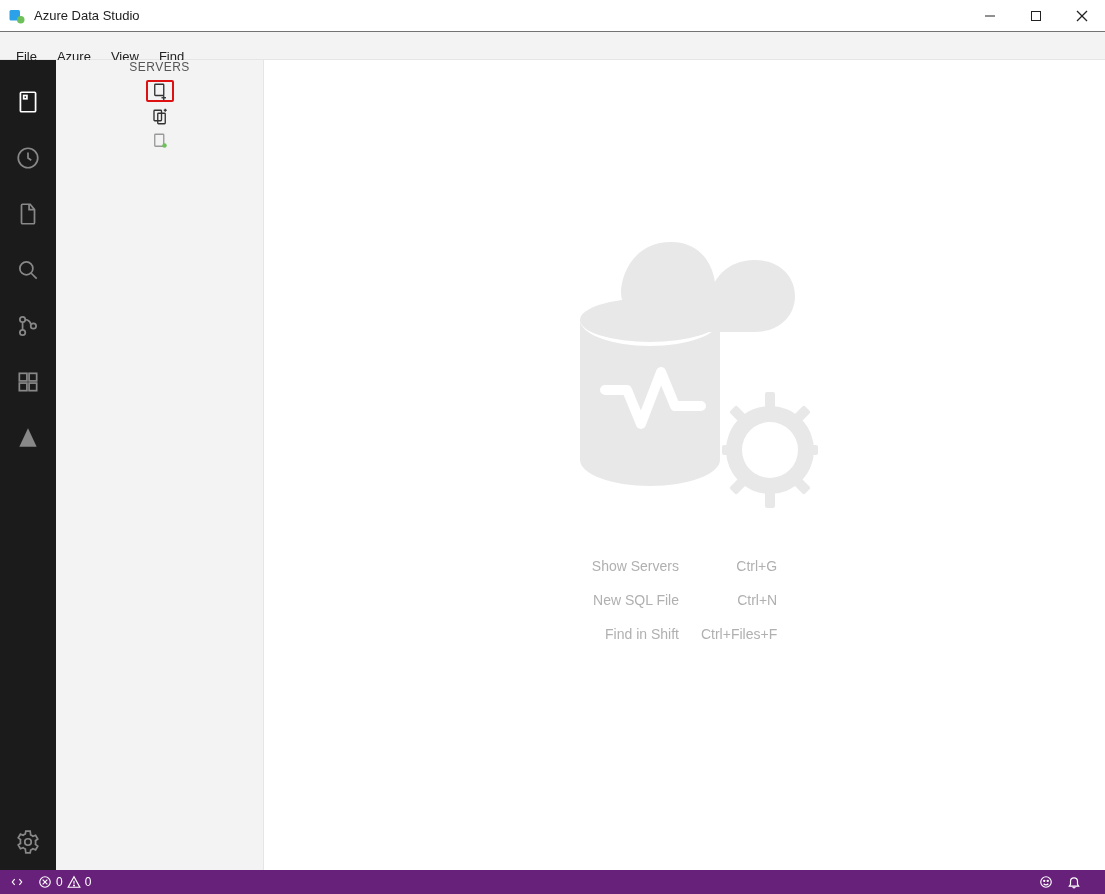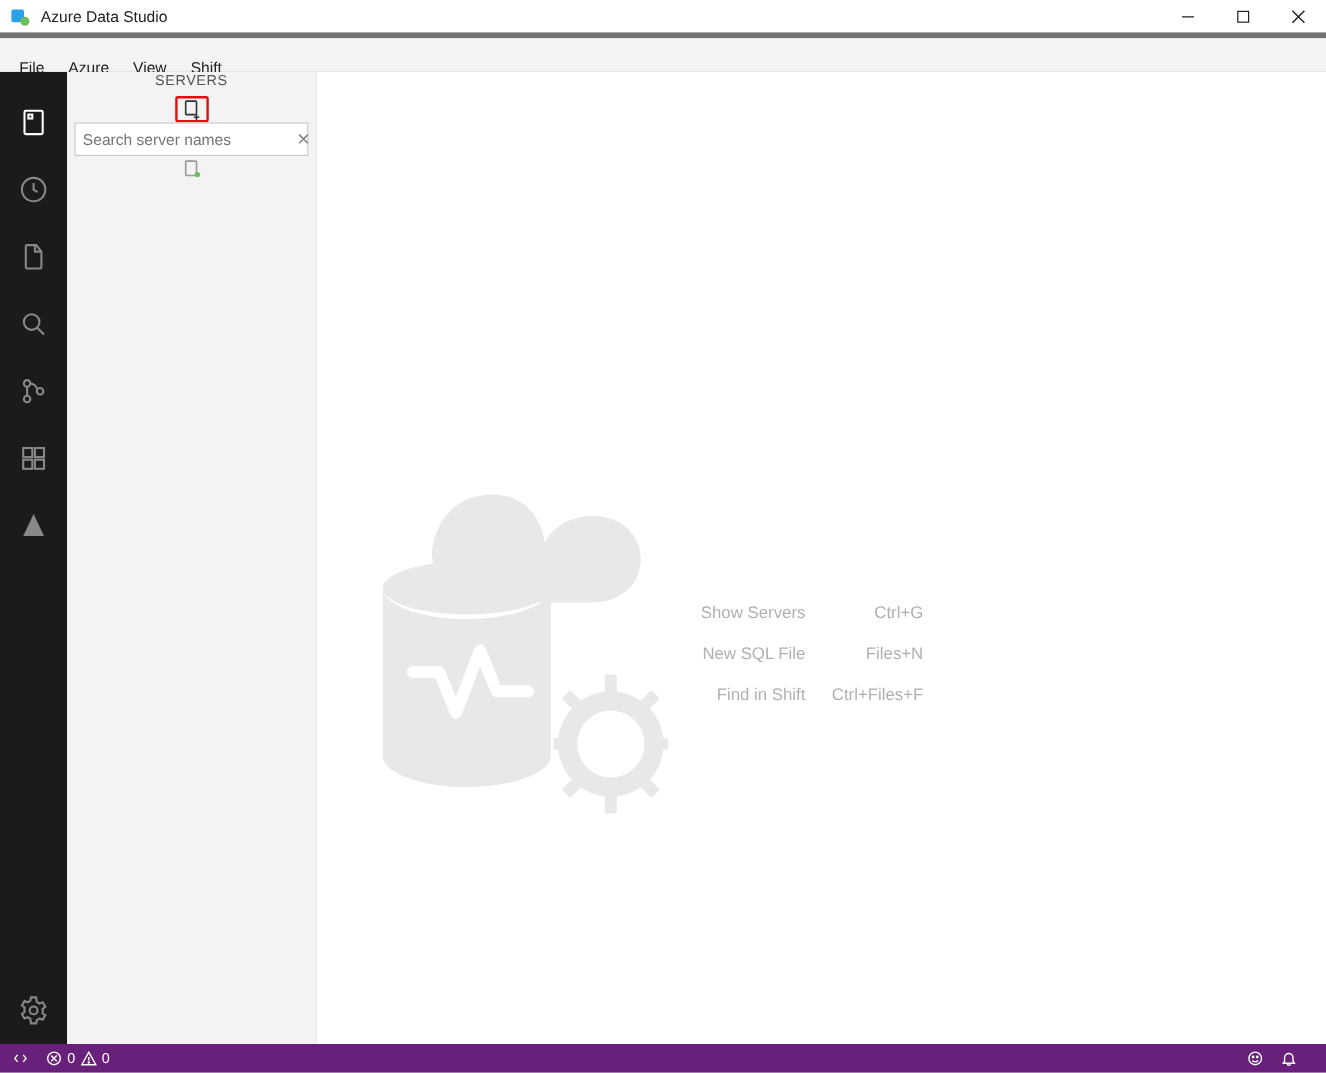--- a/index.html
+++ b/index.html
@@ -13,21 +13,21 @@
     display: flex;
     flex-direction: column;
   }
   
   .titlebar {
     height: 32px;
     background: #fff;
     display: flex;
     align-items: center;
     padding-left: 8px;
-    border-bottom: 5px solid #737373;
+    border-bottom: 1px solid #737373;
   }
   .titlebar .app-icon { width:18px; height:18px; margin-right:8px; }
   .titlebar .title { flex:0 0 auto; color:#222; font-size:13px; }
   .titlebar .spacer { flex:1; }
   .titlebar .winbtn {
     width:46px; height:32px; display:flex; align-items:center; justify-content:center;
     color:#222;
   }
   
   .menubar {
@@ -119,21 +119,21 @@
     align-items:center;
     justify-content:center;
     font-size:13px;
     border:none;
   }
   
   .editor {
     flex:1;
     background:#fff;
     display:flex;
-    flex-direction:row;
+    flex-direction:column;
     align-items:center;
     justify-content:flex-start;
     padding-top:130px;
     color:#bcbcbc;
   }
   .editor .watermark { width:320px; height:340px; opacity:0.85; }
   .editor .shortcuts {
     margin-top:28px;
     display:grid;
     grid-template-columns: auto auto;
@@ -185,21 +185,21 @@
         <line x1="1" y1="1" x2="11" y2="11" stroke="#222" stroke-width="1.2"></line>
         <line x1="11" y1="1" x2="1" y2="11" stroke="#222" stroke-width="1.2"></line>
       </svg>
   </div>
 </div>
 
 <div class="menubar">
   <div class="menuitem">File</div>
   <div class="menuitem">Azure</div>
   <div class="menuitem">View</div>
-  <div class="menuitem">Shift</div>
+  <div class="menuitem">Find</div>
 </div>
 
 <div class="main">
 
   <div class="activitybar">
     <div class="ab-item active" title="Servers">
       <svg viewBox="0 0 24 24" fill="none" stroke="currentColor" stroke-width="1.6">
           <rect x="5" y="3" width="14" height="18" rx="1"></rect>
           <rect x="8" y="6" width="3" height="3"></rect>
         </svg>
@@ -270,24 +270,20 @@
             <line x1="17" y1="3" x2="21" y2="3"></line>
             <line x1="19" y1="1" x2="19" y2="5"></line>
           </svg>
       </span>
       <span class="ticon" style="color:#999">
         <svg width="18" height="18" viewBox="0 0 24 24" fill="none" stroke="currentColor" stroke-width="1.8">
             <rect x="5" y="3" width="12" height="16" rx="1"></rect>
             <circle cx="18" cy="18" r="3" fill="#6ec05b" stroke="none"></circle>
           </svg>
       </span>
-    </div>
-    <div class="searchbox">
-      <input type="text" placeholder="Search server names" style="">
-      <span class="clear">✕</span>
     </div>
   </div>
 
   <div class="editor">
     <svg class="watermark" viewBox="0 0 320 340">
       <g fill="#e4e4e4">
         <path d="M230 70c-30 0-40 22-40 22s-4-40-44-40c-38 0-50 34-50 50s14 40 50 40h84c24 0 40-16 40-36s-16-36-40-36z"></path>
         <ellipse cx="125" cy="130" rx="70" ry="22"></ellipse>
         <path d="M55 130v140c0 14 32 26 70 26s70-12 70-26V130c0 14-32 26-70 26s-70-12-70-26z"></path>
       </g>
@@ -306,21 +302,21 @@
           <rect x="271" y="216" width="10" height="18" rx="2" transform="rotate(45 276 225)"></rect>
           <rect x="209" y="286" width="10" height="18" rx="2" transform="rotate(45 214 295)"></rect>
           <rect x="271" y="286" width="10" height="18" rx="2" transform="rotate(-45 276 295)"></rect>
         </g>
       </g>
     </svg>
     <div class="shortcuts">
       <div class="lbl">Show Servers</div>
       <div class="key">Ctrl+G</div>
       <div class="lbl">New SQL File</div>
-      <div class="key">Files+N</div>
+      <div class="key">Ctrl+N</div>
       <div class="lbl">Find in Shift</div>
       <div class="key">Ctrl+Files+F</div>
     </div>
   </div>
 </div>
 
 <div class="statusbar">
   <div class="sb-item">
     <svg viewBox="0 0 24 24" fill="none" stroke="#fff" stroke-width="2">
         <path d="M8 7l-4 5 4 5"></path>

